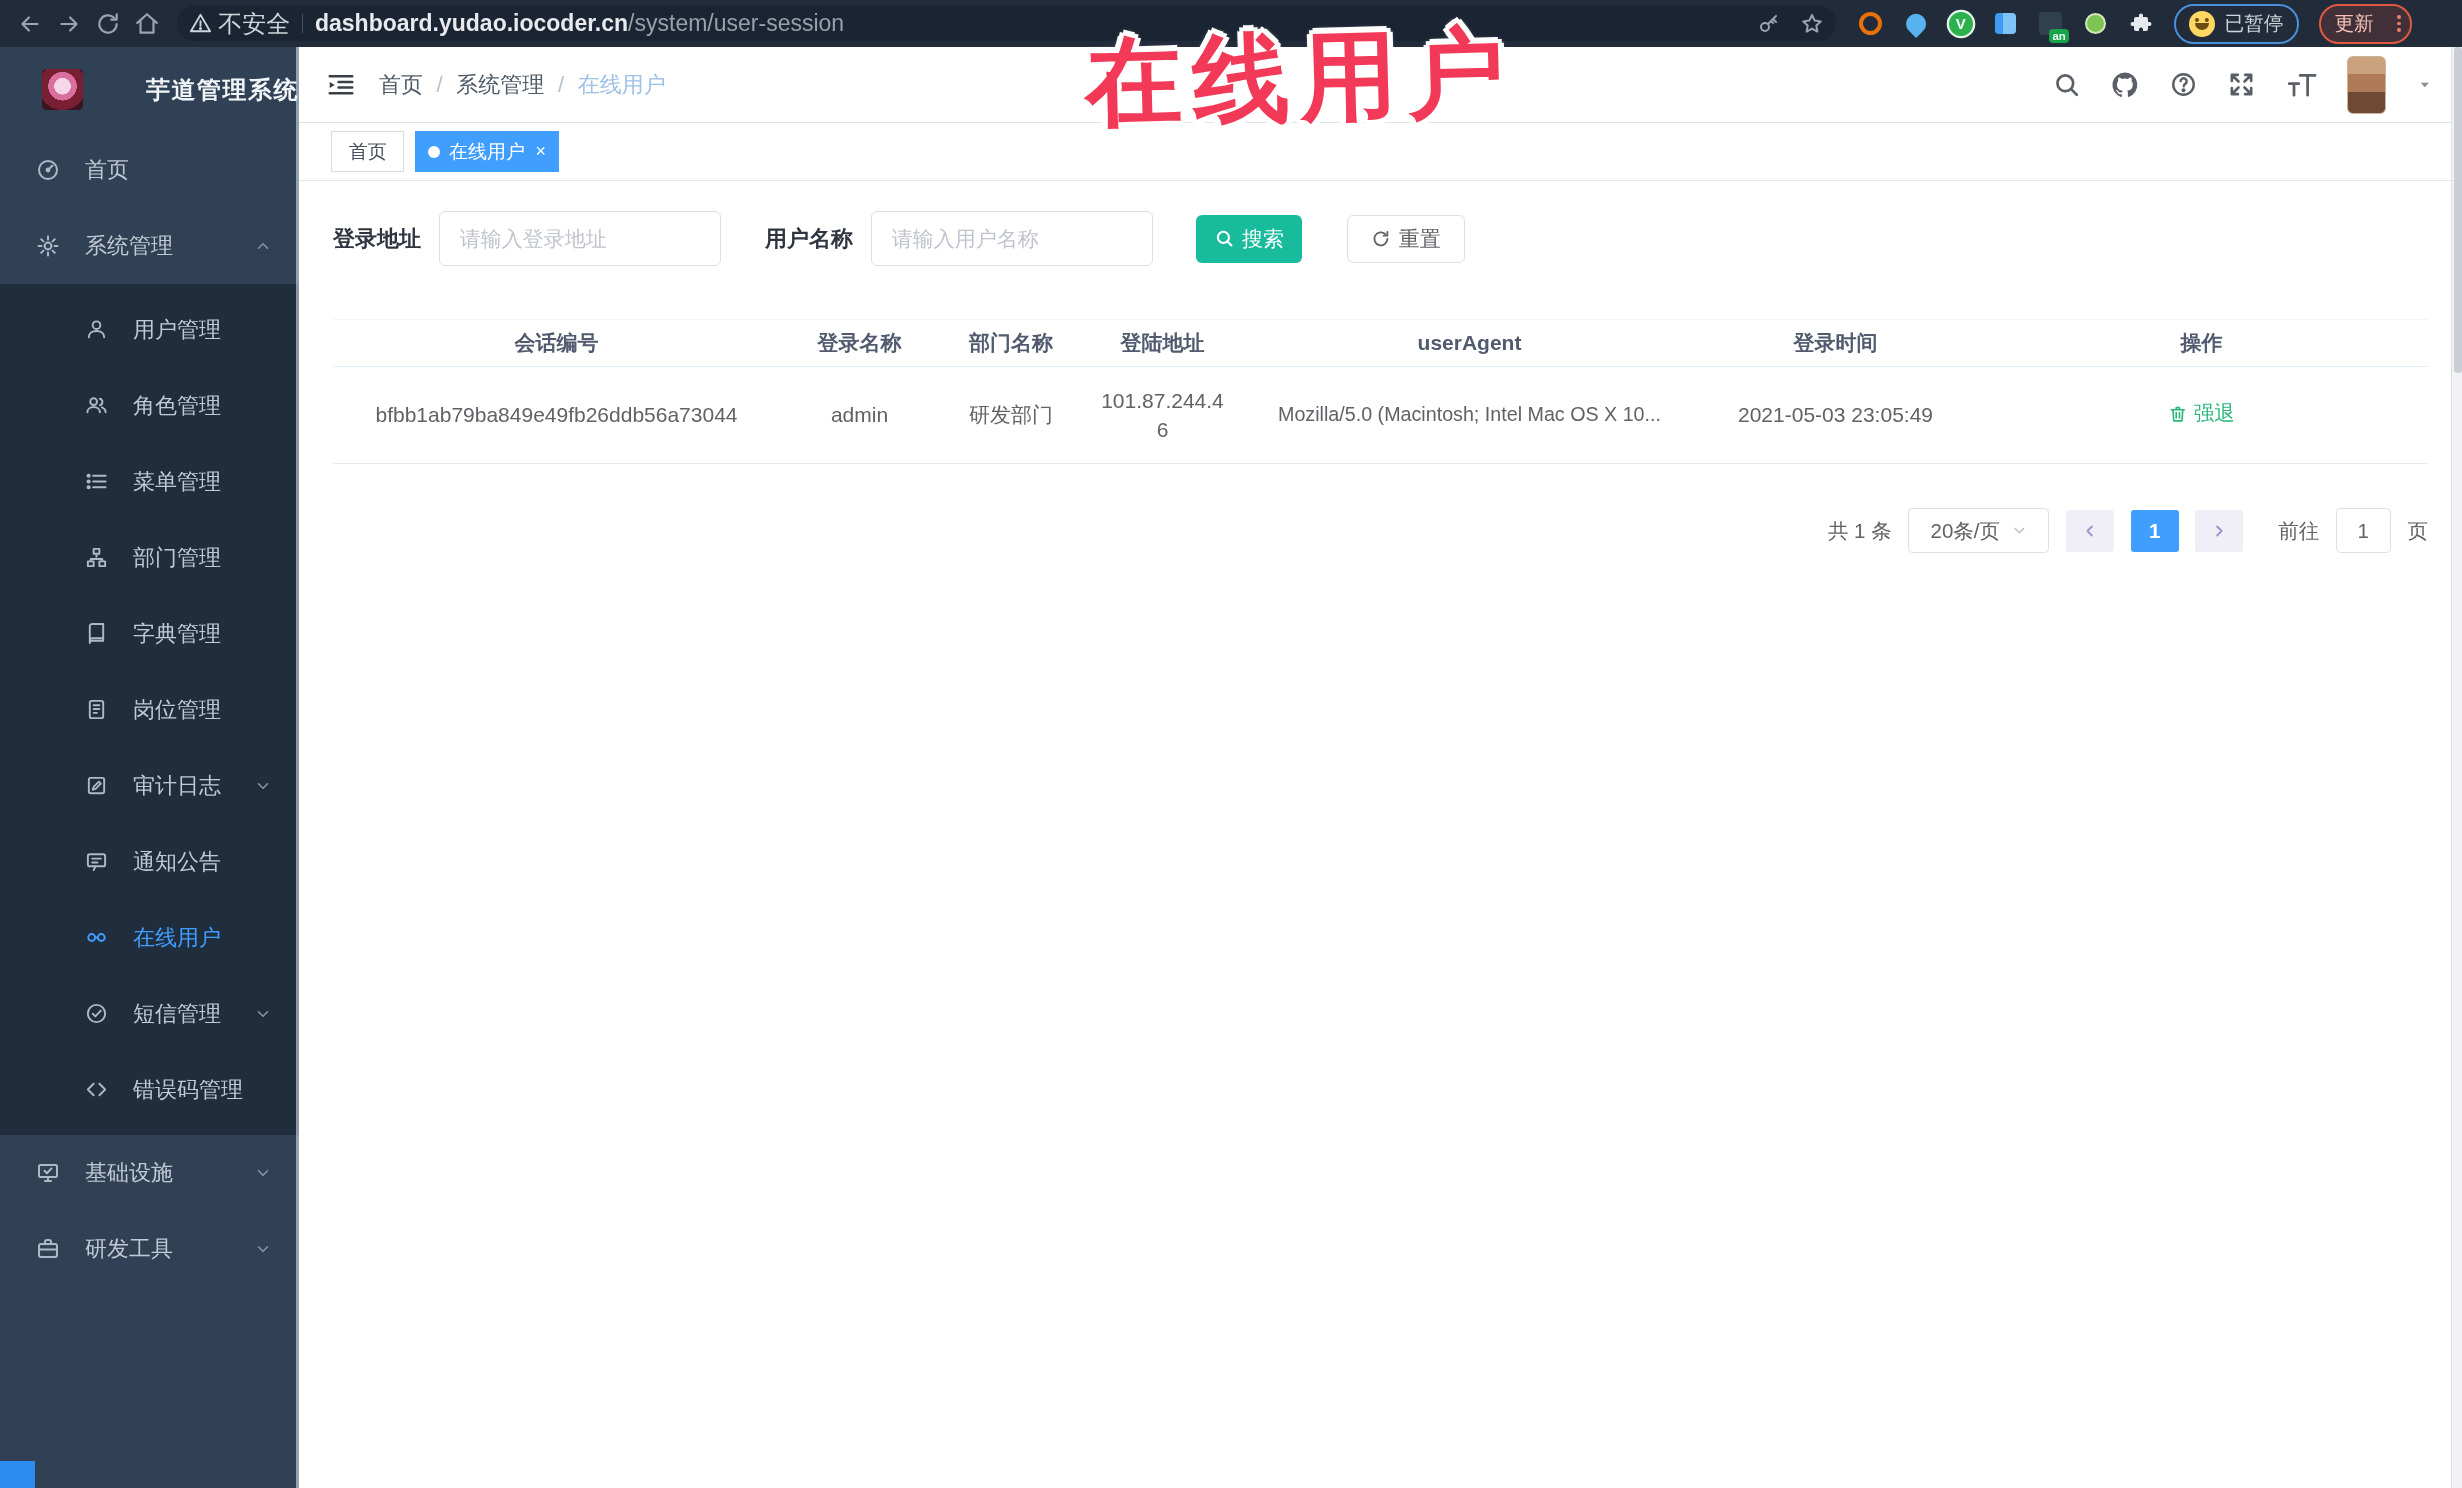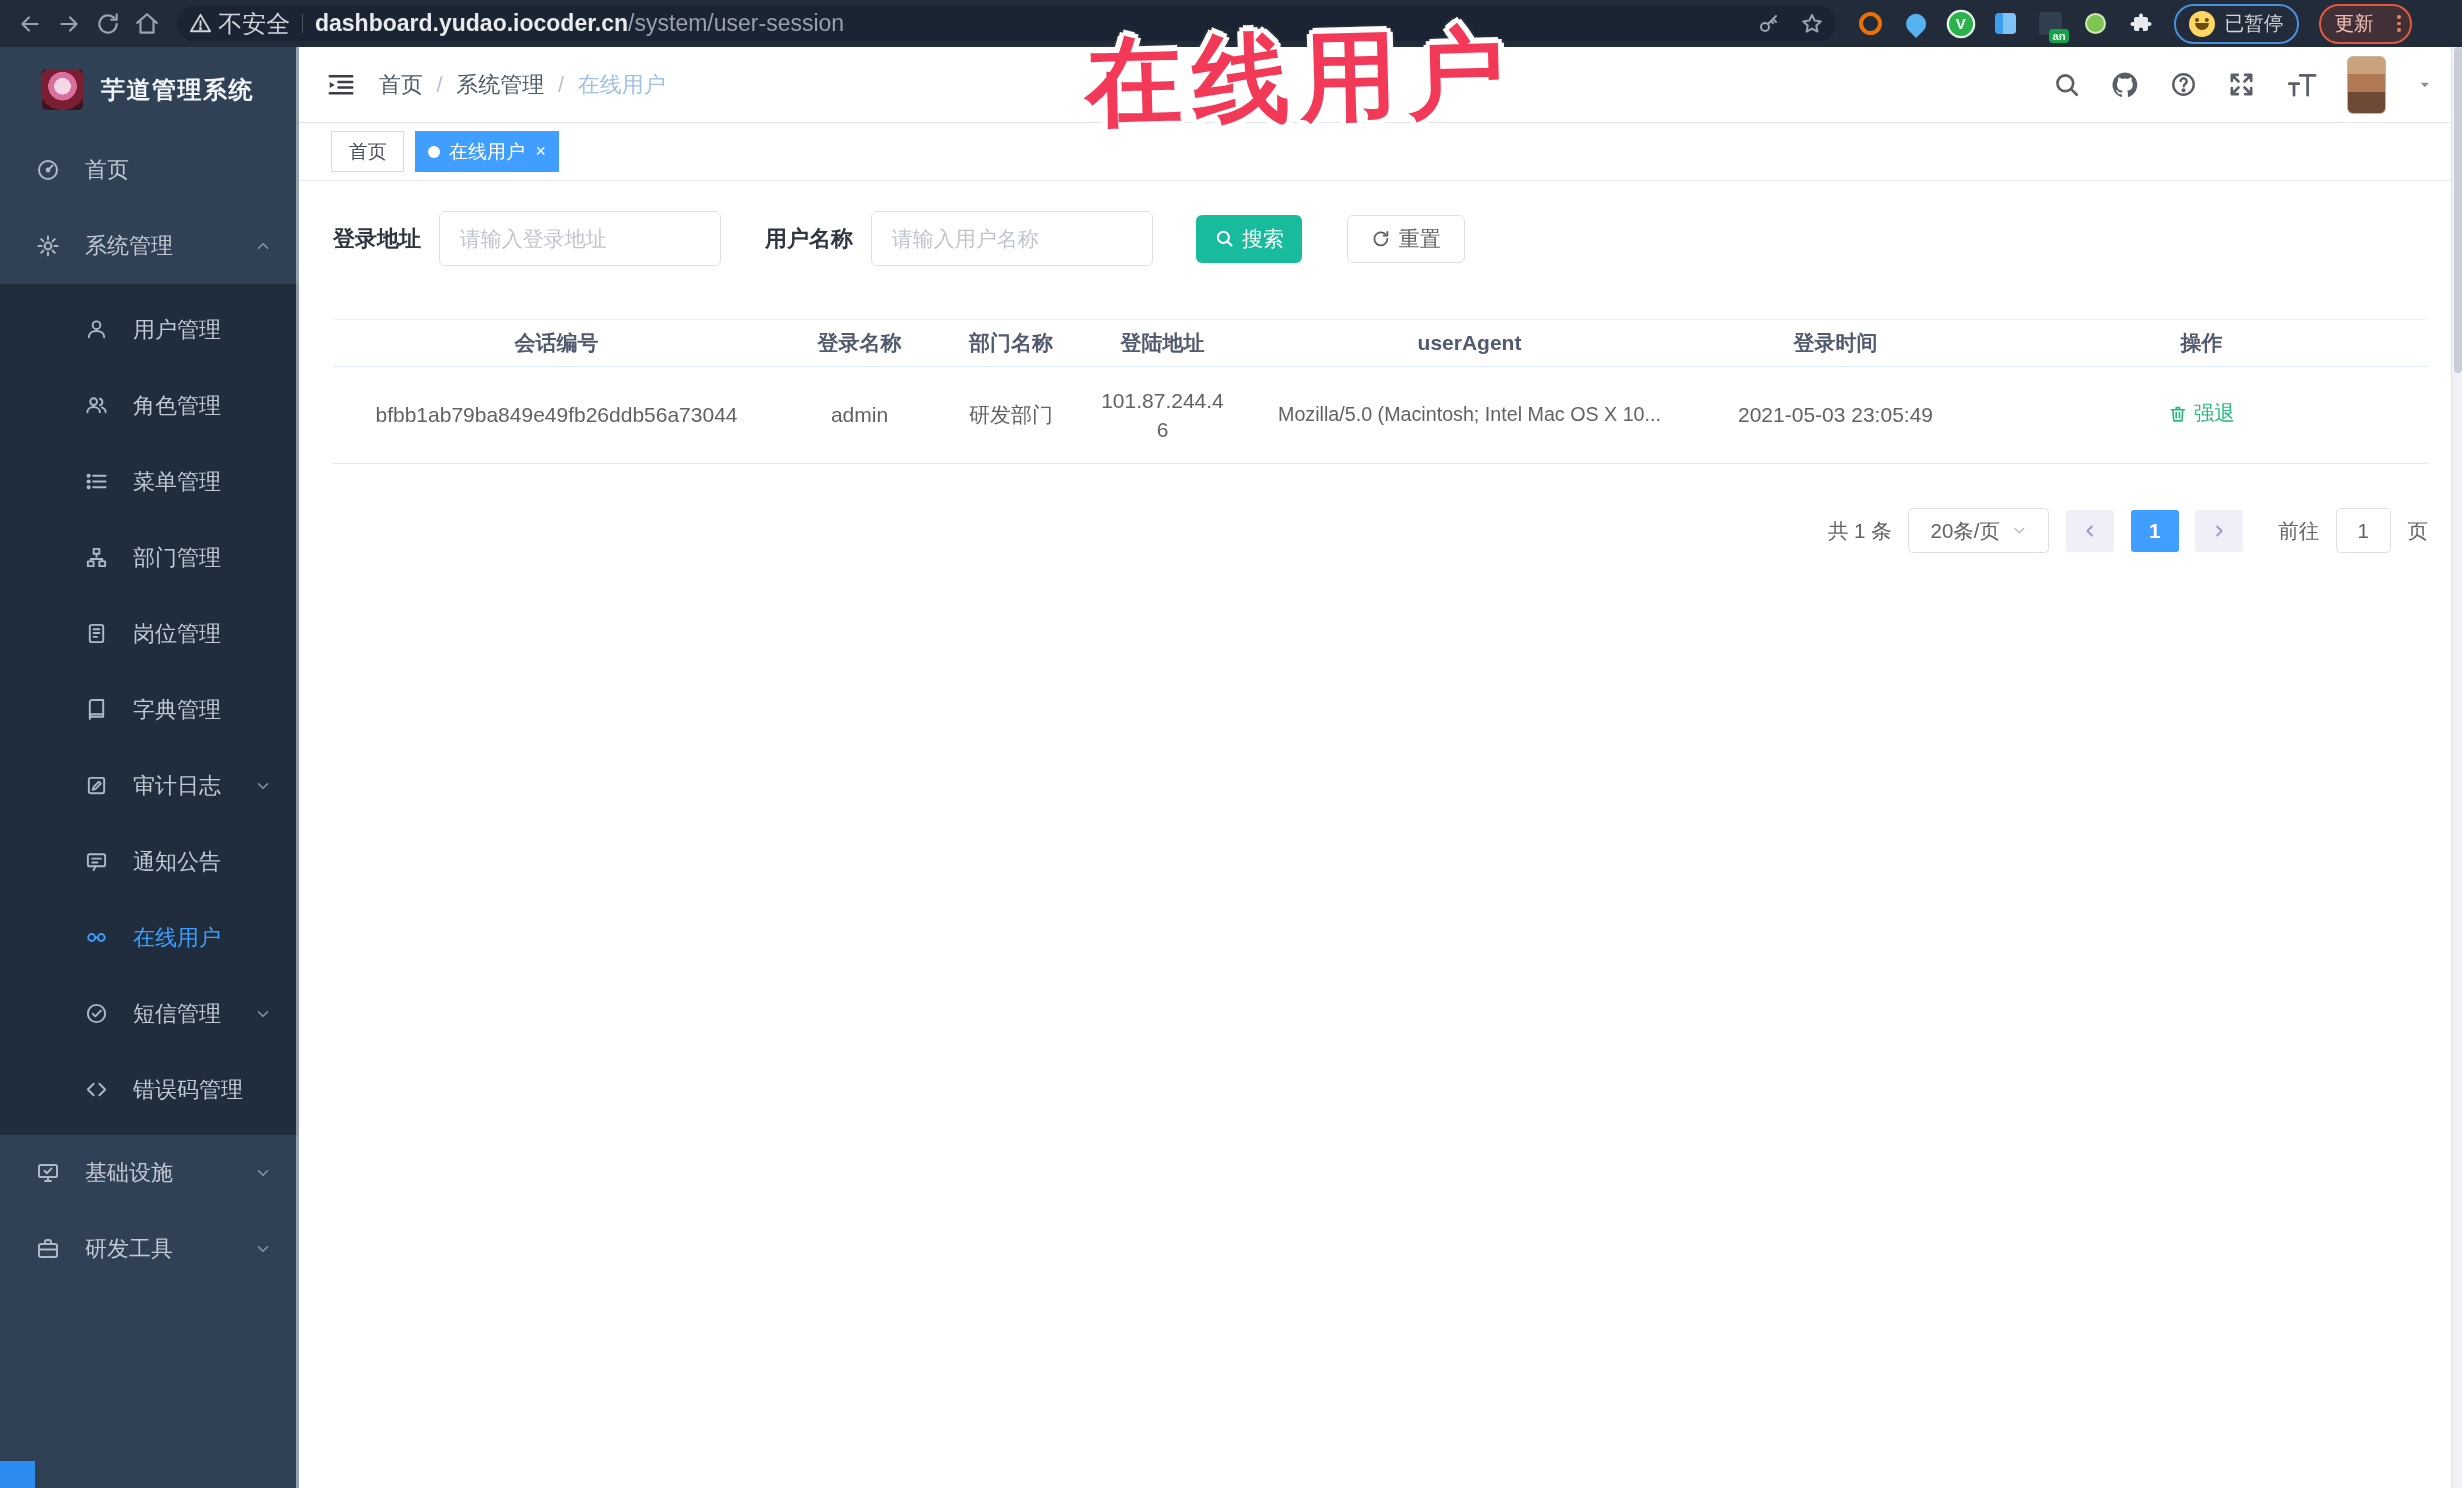--- a/index.html
+++ b/index.html
@@ -32,21 +32,21 @@
   .smiley::after { content:""; position:absolute; left:6px; top:12px; width:13.6px; height:7.6px; border-radius:0 0 13.6px 13.6px; background:#6b4b12; }
   .vdots { display:flex; flex-direction:column; gap:3px; margin-left:6px; }
   .vdots i { width:3.8px; height:3.8px; border-radius:50%; background:#e8855f; }
 
   
   .app { display:flex; height:1441px; }
 
   
   .sidebar { width:299px; flex:none; background:#304156; color:#c0c9d4; position:relative; }
   .sidebar::after { content:""; position:absolute; top:0; right:0; width:3px; height:100%; background:rgba(230,238,248,.55); }
-  .logo-row { height:85px; display:flex; align-items:center; padding:0 0 0 42px; gap:18px; }
+  .logo-row { height:85px; display:flex; align-items:center; padding:0 0 0 42px; gap:18px;justify-content:space-between; }
   .logo-img { width:41px; height:41px; border-radius:4.5px; flex:none;
     background:radial-gradient(circle at 50% 42%, #f6d7e8 0 26%, #d86f9c 27% 45%, #7a1f33 46% 75%, #3a1420 76%); }
   .app-title { font-size:24px; font-weight:bold; color:#f2f5f8; letter-spacing:1.5px; }
   .menu-item { height:76px; display:flex; align-items:center; padding:0 27px 0 35px; gap:24px; font-size:22px; cursor:pointer; }
   .menu-item .mi-icon { width:26px; display:flex; justify-content:center; color:#aeb9c6; flex:none; }
   .menu-item .mi-label { flex:1; }
   .menu-item .mi-chevron { color:#8a97a5; flex:none; }
   .submenu { background:#1f2d3d; padding-top:7.6px; padding-bottom:7.6px; }
   .submenu .menu-item { padding-left:83px; }
   .menu-item.active { color:#409eff; }
@@ -275,34 +275,34 @@
               <rect x="3" y="16" width="6" height="5"></rect>
               <rect x="15" y="16" width="6" height="5"></rect>
               <path d="M12 8v4M6 16v-2.5h12V16"></path>
             </svg>
           </span>
         <span class="mi-label">部门管理</span>
       </div>
       <div class="menu-item">
         <span class="mi-icon">
             <svg width="23" height="23" viewBox="0 0 24 24" fill="none" stroke="currentColor" stroke-width="2" stroke-linecap="round" stroke-linejoin="round">
+              <path d="M5 4.5A2.5 2.5 0 017.5 2H19v17.5H7.5A2.5 2.5 0 005 22z"></path>
+              <path d="M5 19.5A2.5 2.5 0 017.5 17H19"></path>
+            </svg>
+          </span>
+        <span class="mi-label">字典管理</span>
+      </div>
+      <div class="menu-item">
+        <span class="mi-icon">
+            <svg width="23" height="23" viewBox="0 0 24 24" fill="none" stroke="currentColor" stroke-width="2" stroke-linecap="round" stroke-linejoin="round">
               <rect x="5" y="3" width="14" height="18" rx="2"></rect>
               <path d="M9 7.5h6M9 11.5h6M9 15.5h3.5"></path>
             </svg>
           </span>
         <span class="mi-label">岗位管理</span>
-      </div>
-      <div class="menu-item">
-        <span class="mi-icon">
-            <svg width="23" height="23" viewBox="0 0 24 24" fill="none" stroke="currentColor" stroke-width="2" stroke-linecap="round" stroke-linejoin="round">
-              <path d="M5 4.5A2.5 2.5 0 017.5 2H19v17.5H7.5A2.5 2.5 0 005 22z"></path>
-              <path d="M5 19.5A2.5 2.5 0 017.5 17H19"></path>
-            </svg>
-          </span>
-        <span class="mi-label">字典管理</span>
       </div>
       <div class="menu-item">
         <span class="mi-icon">
             <svg width="23" height="23" viewBox="0 0 24 24" fill="none" stroke="currentColor" stroke-width="2" stroke-linecap="round" stroke-linejoin="round">
               <rect x="4" y="4" width="16" height="16" rx="2"></rect>
               <path d="M14.5 8l2 2-5.5 5.5-3 1 1-3z"></path>
             </svg>
           </span>
         <span class="mi-label">审计日志</span>
         <span class="mi-chevron">

